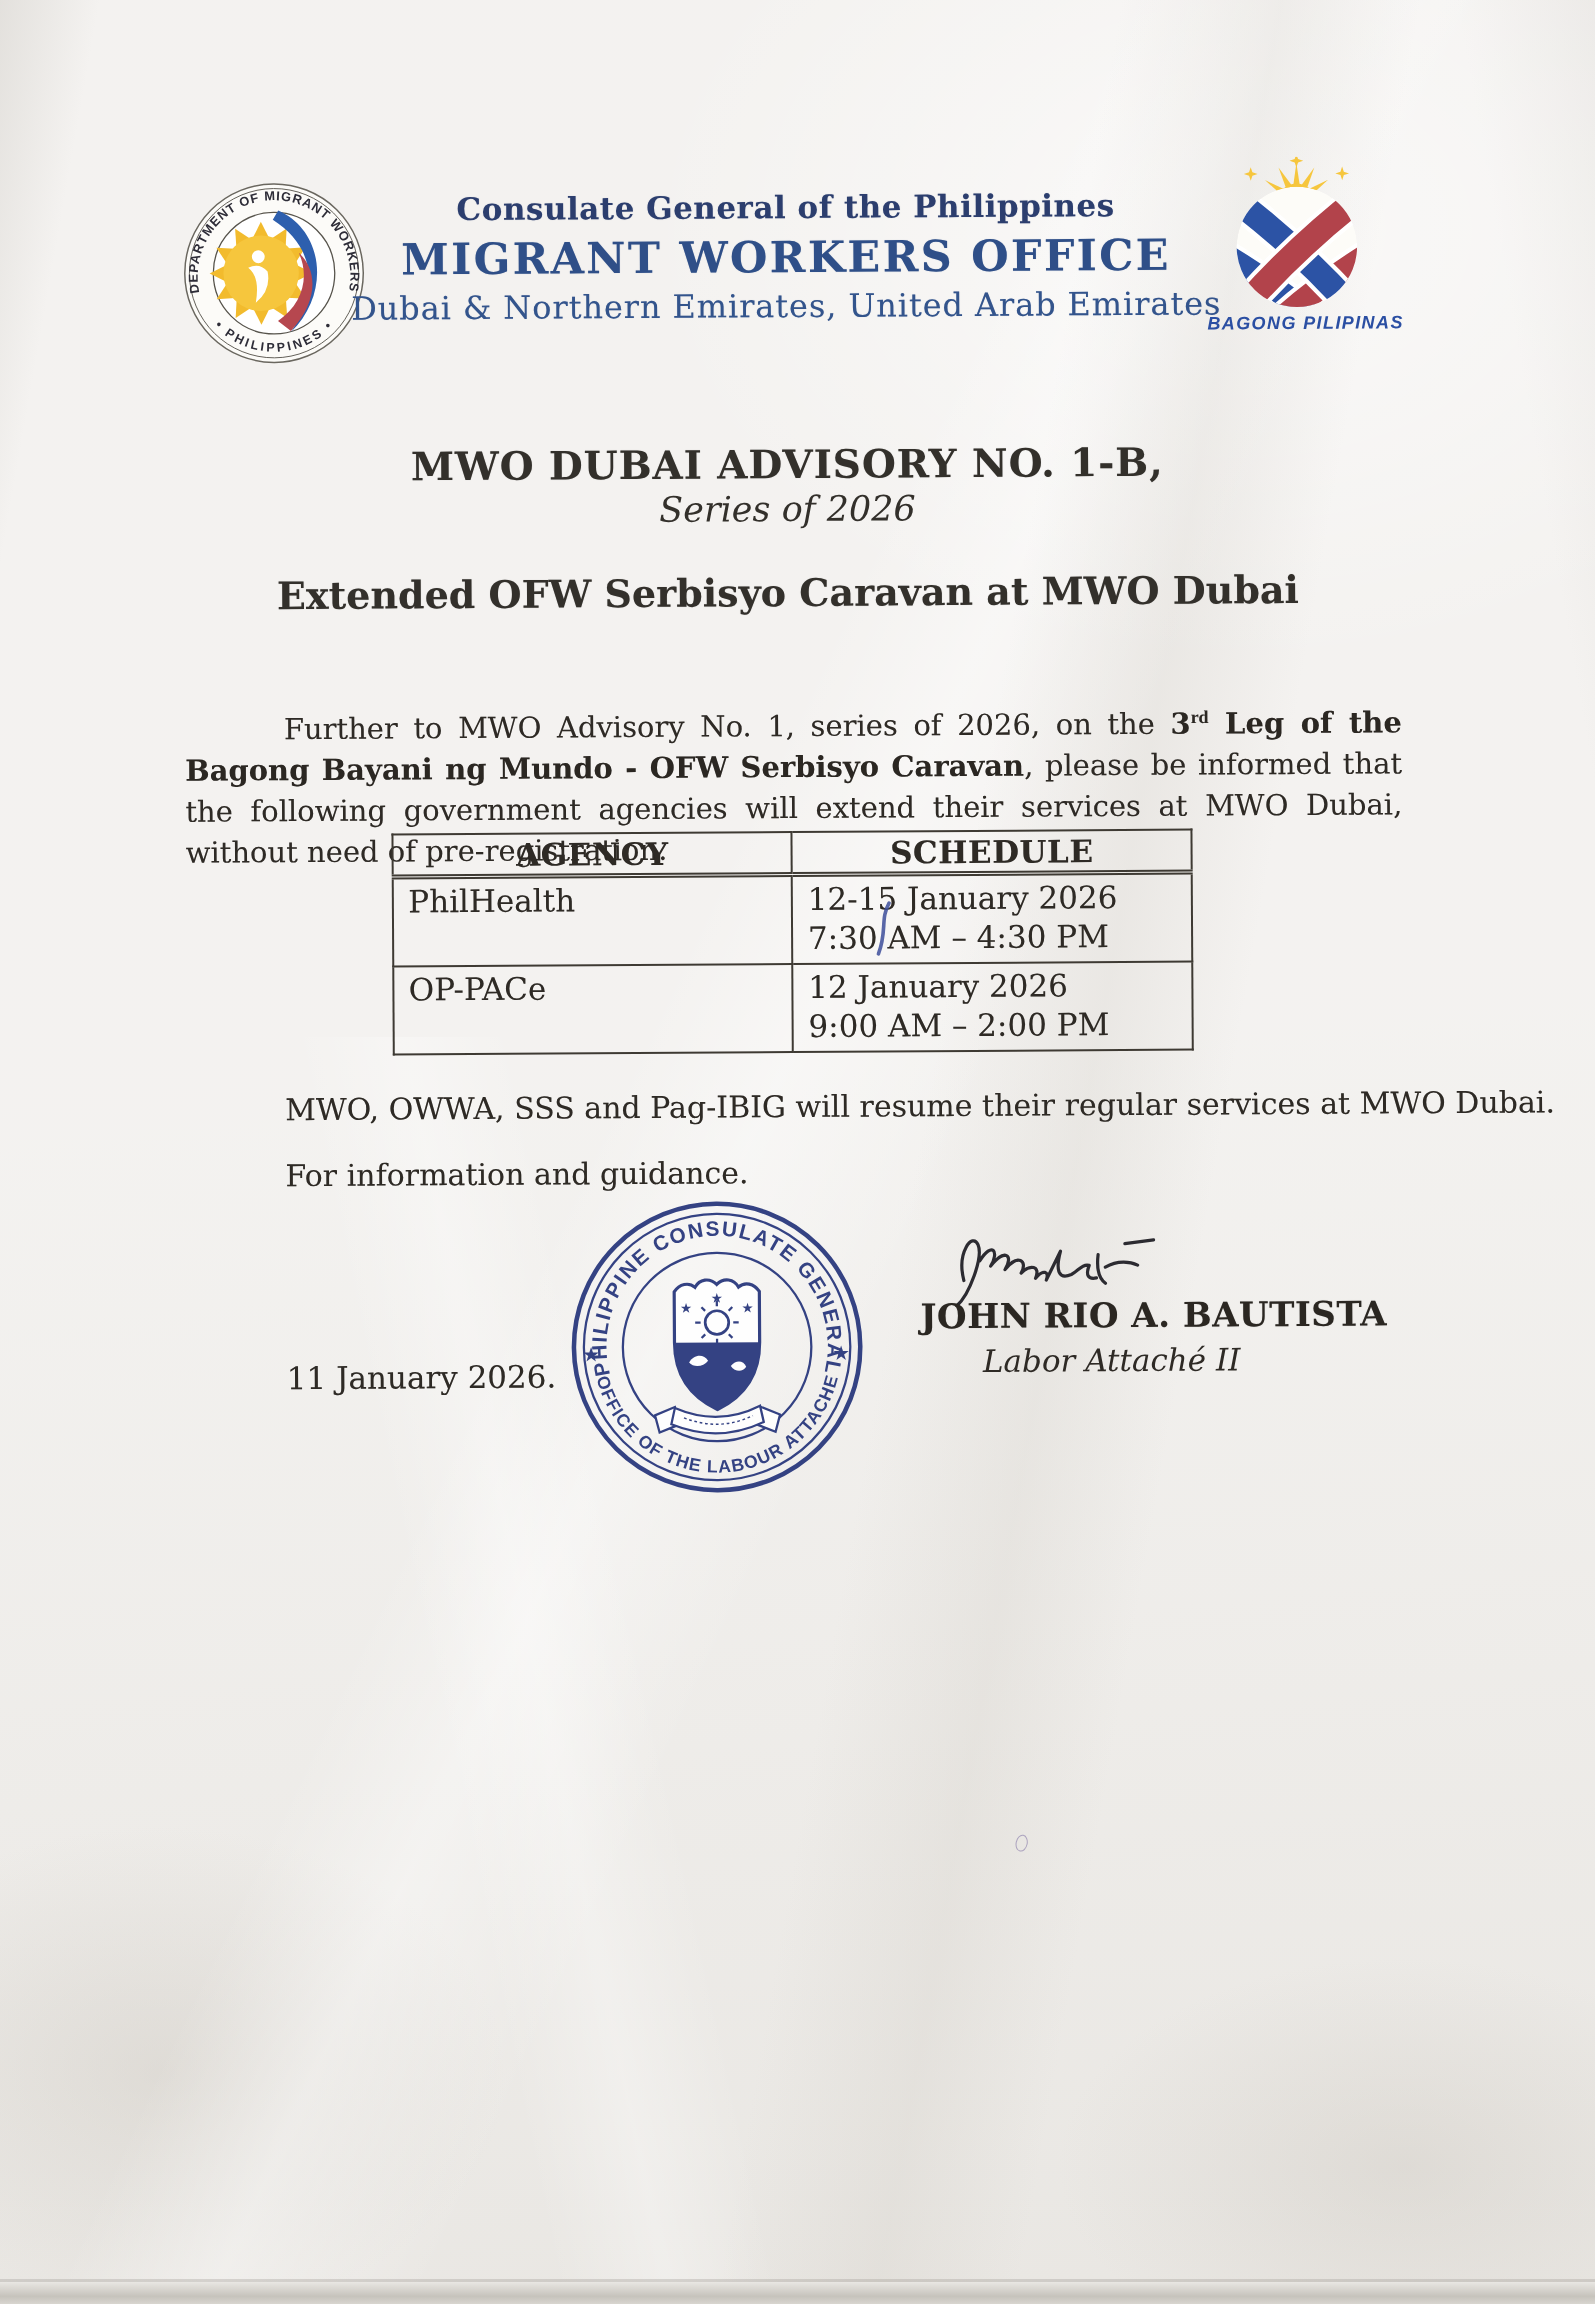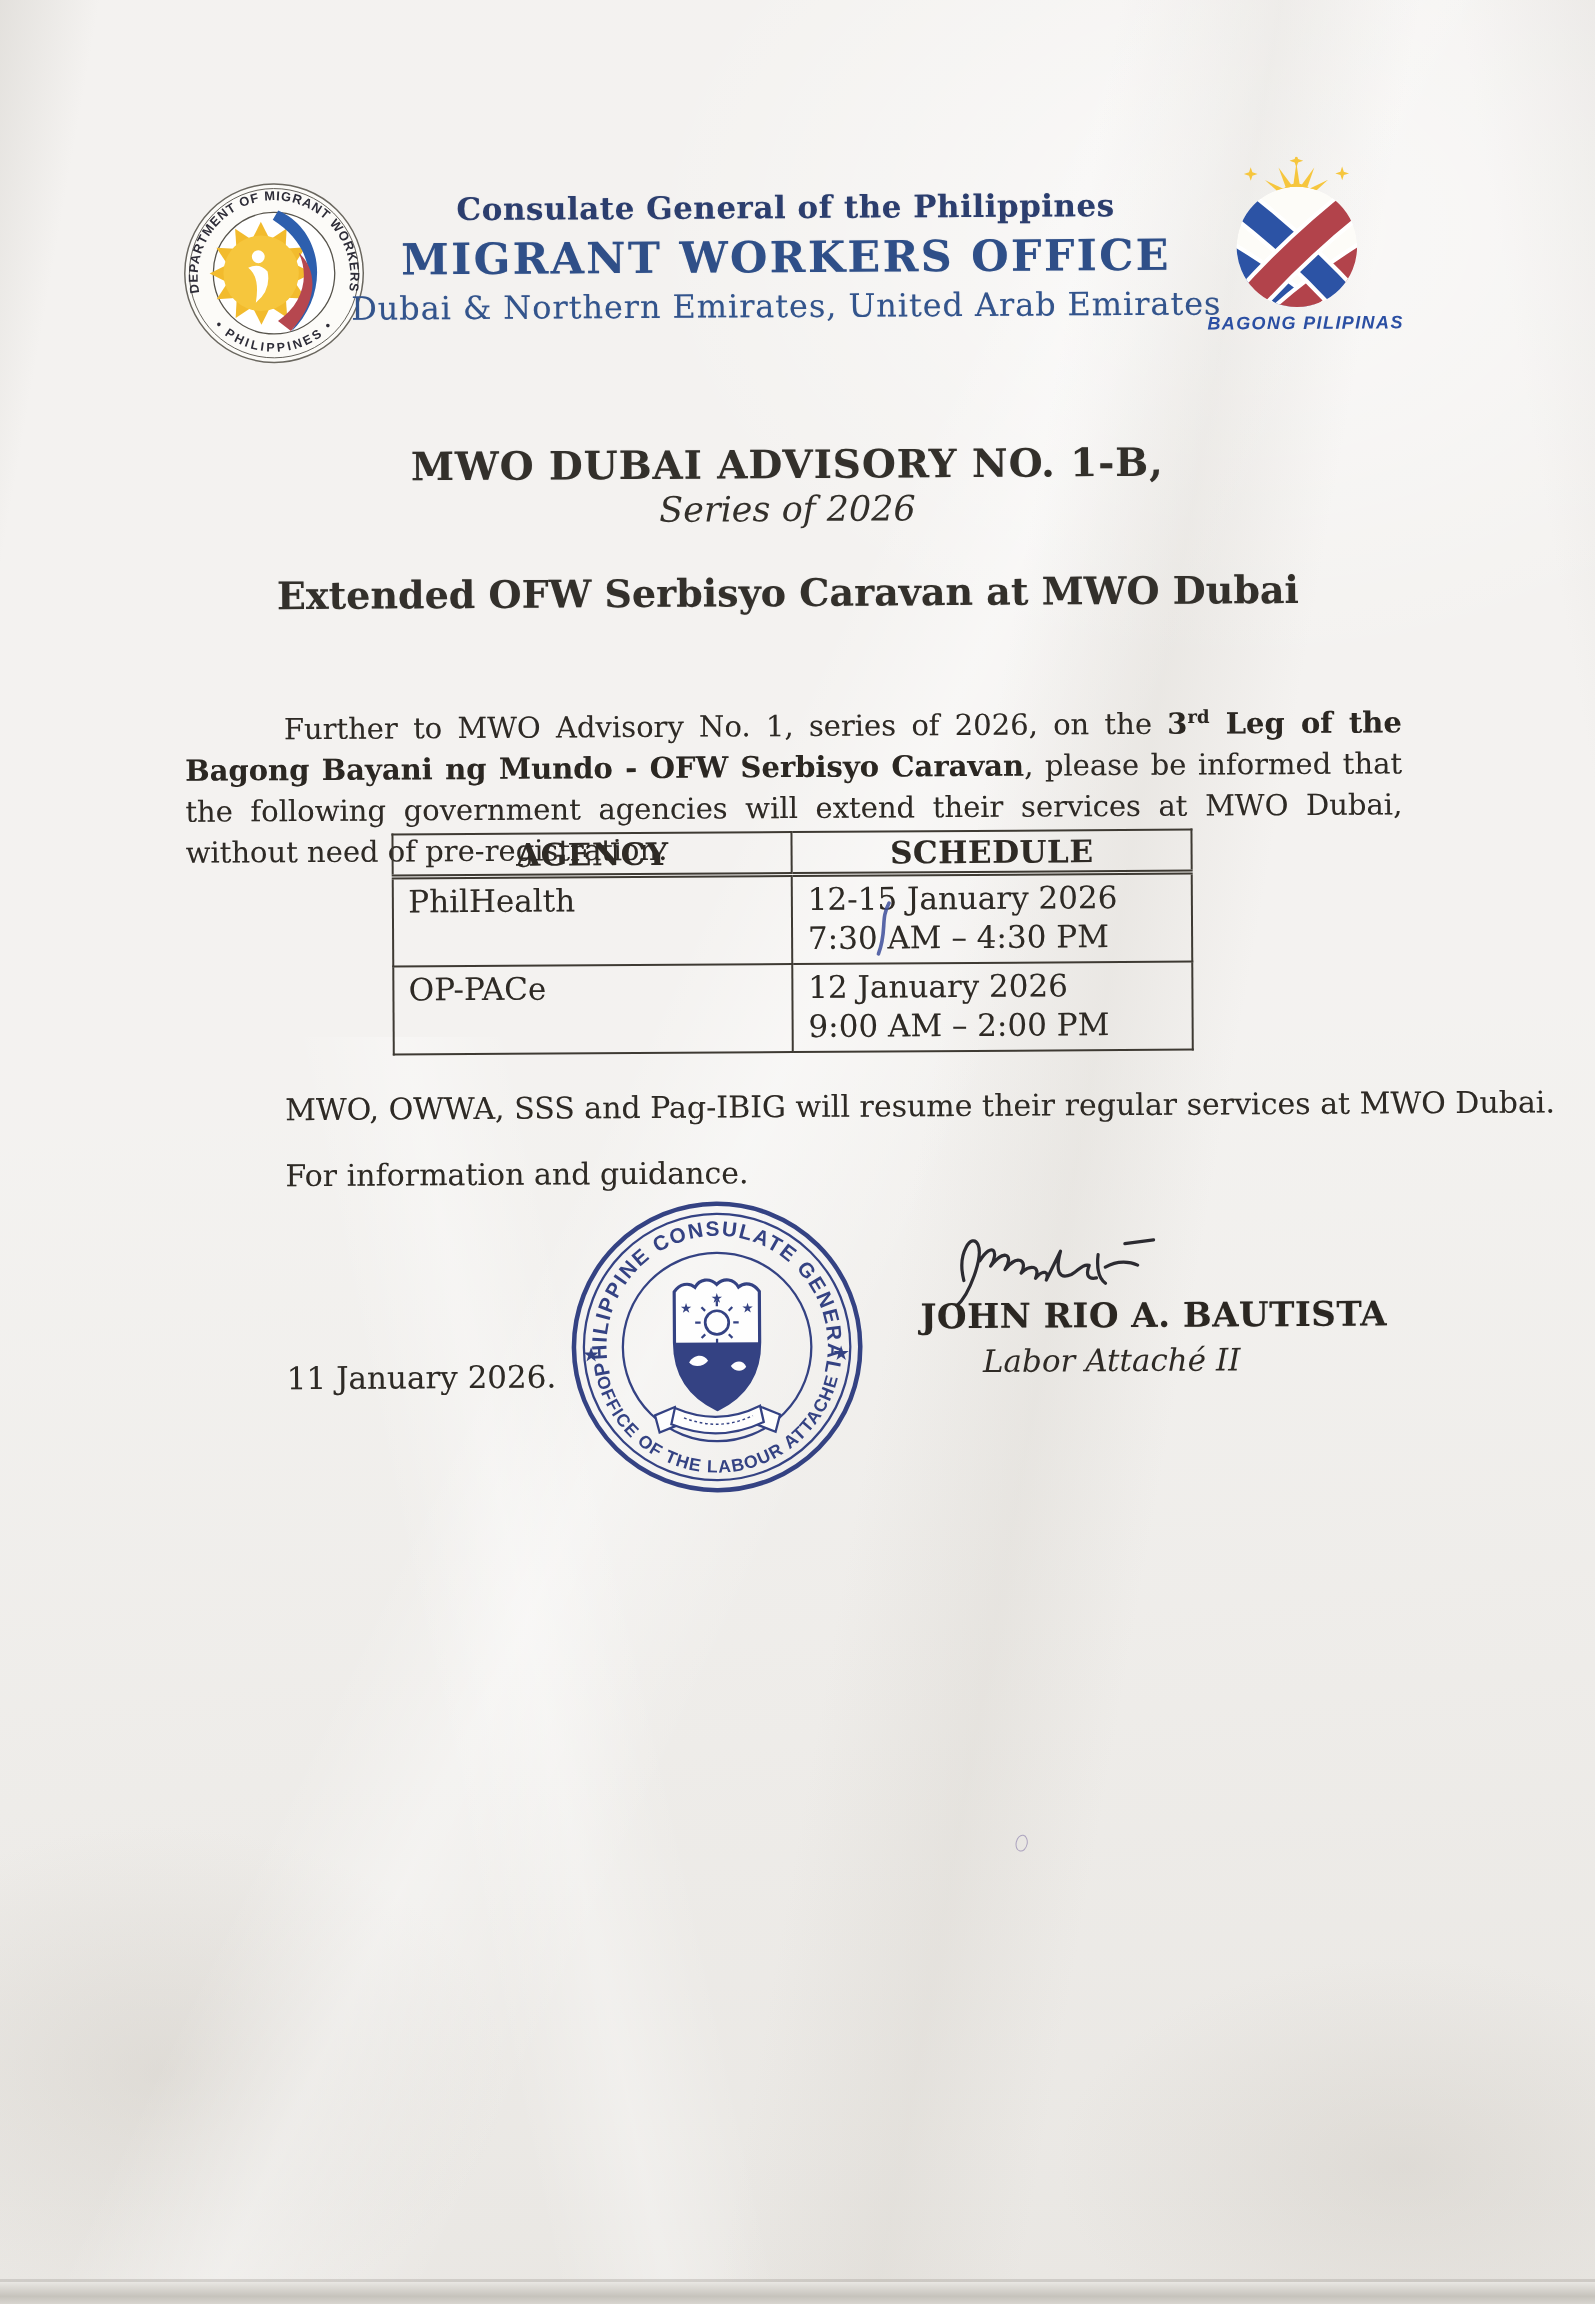--- a/index.html
+++ b/index.html
@@ -42,21 +42,21 @@
   .adv-series{position:absolute;left:0;width:1596px;top:489px;text-align:center;transform:translateX(-8px);
     font-size:35px;font-style:italic;color:#33302b;}
   .adv-subject{position:absolute;left:0;width:1596px;top:570px;text-align:center;transform:translateX(-8px);
     font-size:38px;font-weight:bold;color:#33302b;text-shadow:0 0 0.9px rgba(0,0,0,.25);}
 
   
   .body-par{position:absolute;left:186px;top:677px;width:1217px;
     font-size:29px;line-height:41px;text-align:justify;text-indent:99px;color:#2e2a25;
     text-shadow:0 0 0.6px rgba(0,0,0,.22);}
   .body-par b{color:#2b2722;}
-  .body-par sup{font-size:.62em;vertical-align:super;line-height:0;}
+  .body-par sup{font-size:.62em;vertical-align:super;line-height:0;font-family:Liberation Serif, serif;}
 
   
   .sched-table{position:absolute;left:392px;top:831px;width:801px;border-collapse:collapse;
     font-size:31px;color:#2e2a25;text-shadow:0 0 0.6px rgba(0,0,0,.2);}
   .sched-table th,.sched-table td{border:2.3px solid #3e3a33;}
   .sched-table th{height:37px;font-weight:bold;letter-spacing:0.5px;text-align:center;vertical-align:middle;
     border-bottom:5.4px double #3e3a33;font-size:31px;}
   .sched-table td{vertical-align:top;padding:2.7px 14.4px 5.4px 14.4px;height:74px;line-height:39px;}
   .sched-table col.c1{width:401px;}
   .sched-table col.c2{width:400px;}

